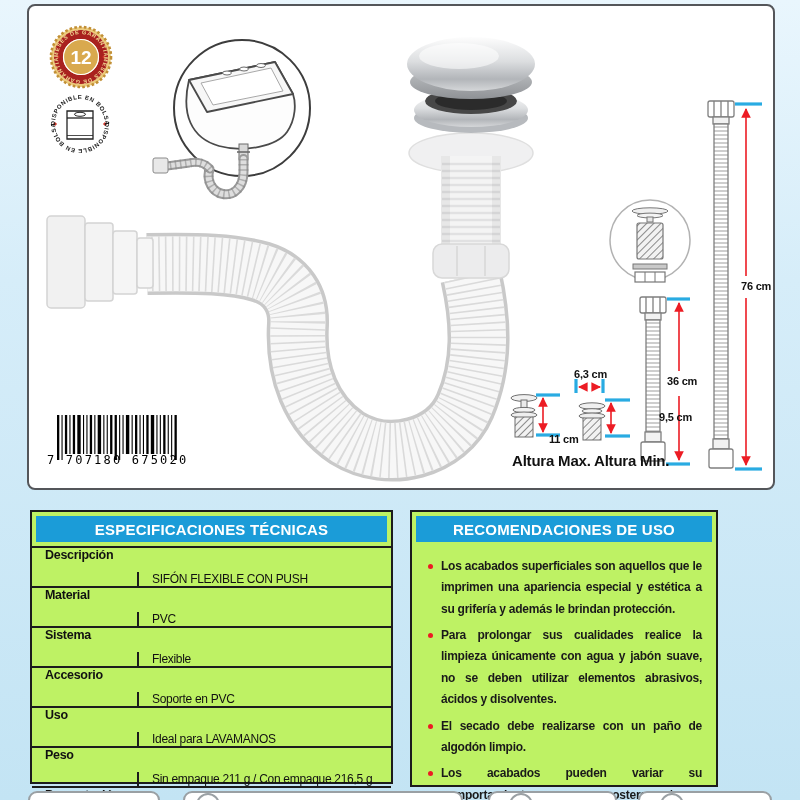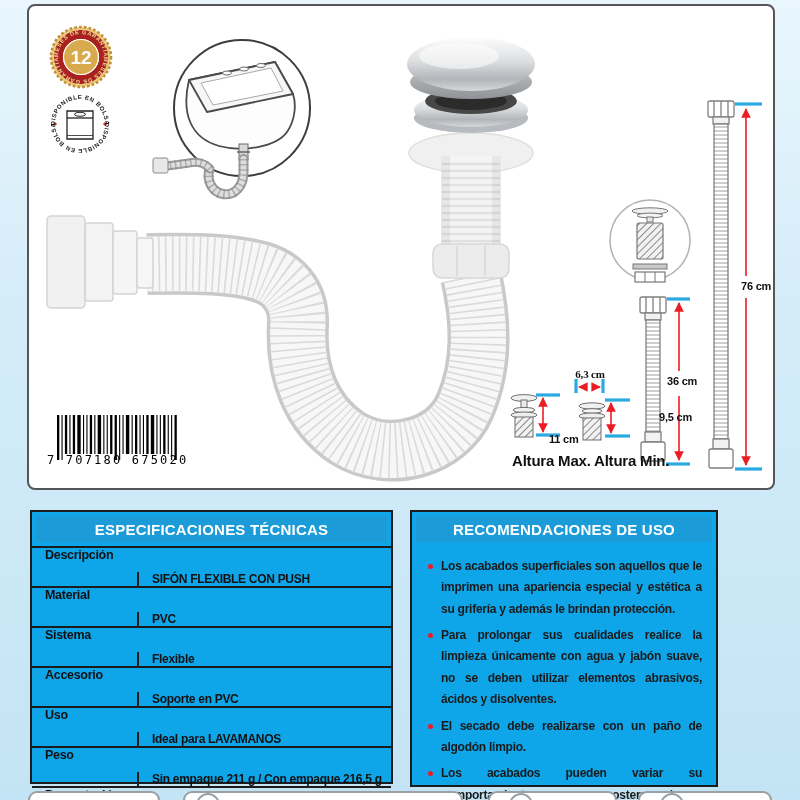--- a/index.html
+++ b/index.html
@@ -23,40 +23,40 @@
     position:absolute;font-weight:bold;font-size:15px;color:#111;
     width:56px;text-align:left;white-space:nowrap;letter-spacing:-0.2px;
   }
   .bc-digits{
     position:absolute;left:18px;top:447px;width:150px;
     font-family:"DejaVu Sans Mono","Liberation Mono",monospace;
     font-size:12px;color:#000;letter-spacing:2.2px;white-space:nowrap;
   }
   
   .panel{
-    position:absolute;top:510px;background:#0ea5e9;
+    position:absolute;top:510px;background:#bef264;
     border:2px solid #1c1c1c;box-sizing:border-box;
   }
   .spec-panel{left:30px;width:363px;height:274px;display:flex;flex-direction:column;}
   .reco-panel{left:410px;width:308px;height:277px;display:flex;flex-direction:column;}
   .panel-header{
     margin:4px;background:#1b9cd8;color:#fff;text-align:center;
     font-weight:bold;font-size:15px;letter-spacing:0.2px;
     padding:5px 0 4px 0;flex:0 0 auto;
   }
   .spec-rows{flex:1 1 auto;display:flex;flex-direction:column;}
   .spec-row{flex:1 1 auto;display:flex;border-top:2px solid #1c1c1c;}
   .spec-label{
     flex:0 0 92px;padding-left:13px;font-weight:bold;font-size:12.5px;
     color:#111;letter-spacing:-0.3px;
   }
   .spec-value{
     flex:1 1 auto;border-left:2px solid #1c1c1c;align-self:stretch;
     display:flex;align-items:center;padding-left:13px;padding-right:4px;
-    font-weight:bold;font-size:12px;color:#111;letter-spacing:-0.3px;white-space:nowrap;margin-top:24px;
+    font-weight:normal;font-size:12px;color:#111;letter-spacing:-0.3px;white-space:nowrap;margin-top:24px;
   }
   .reco-items{padding:10px 14px 6px 16px;}
   .reco-item{display:flex;margin-bottom:5px;}
   .reco-dot{
     flex:0 0 auto;width:5px;height:5px;border-radius:50%;
     background:#ec1c24;margin:8px 8px 0 0;
   }
   .reco-item p{
     margin:0;font-size:12px;font-weight:bold;color:#1a1a1a;line-height:1.78;
     letter-spacing:-0.25px;text-align:justify;
@@ -304,21 +304,21 @@
         <rect x="130.8" y="409" width="1.1" height="39" fill="#000"></rect>
         <rect x="134.2" y="409" width="2.3" height="39" fill="#000"></rect>
         <rect x="138.7" y="409" width="1.1" height="39" fill="#000"></rect>
         <rect x="142.1" y="409" width="1.1" height="45" fill="#000"></rect>
         <rect x="145.5" y="409" width="2.3" height="45" fill="#000"></rect>
       </g>
   </svg>
 
   <span class="dim-label" style="left:712px;top:274px;">76 cm</span>
   <span class="dim-label" style="left:638px;top:369px;">36 cm</span>
-  <span class="dim-label" style="left:545px;top:362px;width:32px;text-align:center;font-family:Liberation Serif, serif;">6,3 cm</span>
+  <span class="dim-label" style="left:545px;top:362px;width:32px;text-align:center;">6,3 cm</span>
   <span class="dim-label" style="left:520px;top:427px;">11 cm</span>
   <span class="dim-label" style="left:586px;top:405px;padding-left:44px;">9,5 cm</span>
   <span class="alt-label" style="left:483px;top:446px;">Altura Max.</span>
   <span class="alt-label" style="left:553px;top:446px;margin-left:12px;">Altura Min.</span>
 
   <span class="bc-digits">7 707180 675020</span>
 </div>
 
 <div class="panel spec-panel">
   <div class="panel-header">ESPECIFICACIONES TÉCNICAS</div>

